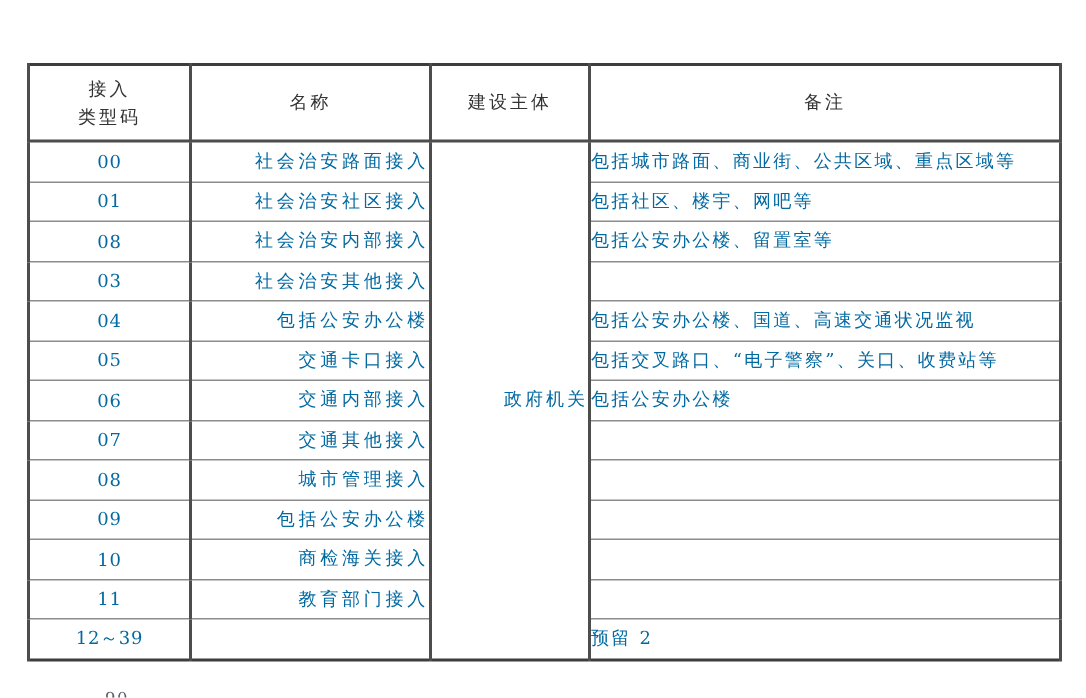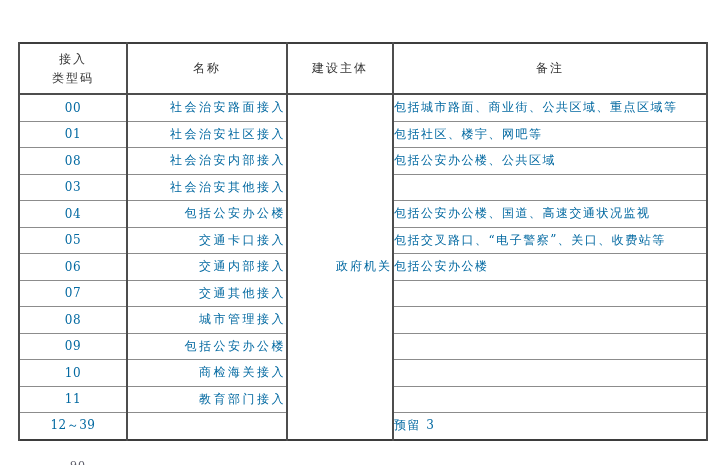--- a/index.html
+++ b/index.html
@@ -126,21 +126,21 @@
         <td class="cell-remark">包括城市路面、商业街、公共区域、重点区域等</td>
       </tr>
       <tr class="data-row">
         <td class="cell-code">01</td>
         <td class="cell-name">社会治安社区接入</td>
         <td class="cell-remark">包括社区、楼宇、网吧等</td>
       </tr>
       <tr class="data-row">
         <td class="cell-code">08</td>
         <td class="cell-name">社会治安内部接入</td>
-        <td class="cell-remark">包括公安办公楼、公共区域</td>
+        <td class="cell-remark">包括公安办公楼、留置室等</td>
       </tr>
       <tr class="data-row">
         <td class="cell-code">03</td>
         <td class="cell-name">社会治安其他接入</td>
         <td class="cell-remark"></td>
       </tr>
       <tr class="data-row">
         <td class="cell-code">04</td>
         <td class="cell-name">包括公安办公楼</td>
         <td class="cell-remark">包括公安办公楼、国道、高速交通状况监视</td>
@@ -176,20 +176,20 @@
         <td class="cell-remark"></td>
       </tr>
       <tr class="data-row">
         <td class="cell-code">11</td>
         <td class="cell-name">教育部门接入</td>
         <td class="cell-remark"></td>
       </tr>
       <tr class="data-row">
         <td class="cell-code">12～39</td>
         <td class="cell-name"></td>
-        <td class="cell-remark">预留 3</td>
+        <td class="cell-remark">预留 2</td>
       </tr>
     </tbody>
   </table>
 
   <div class="page-number">90</div>
 
 </div>
 
 </body></html>

